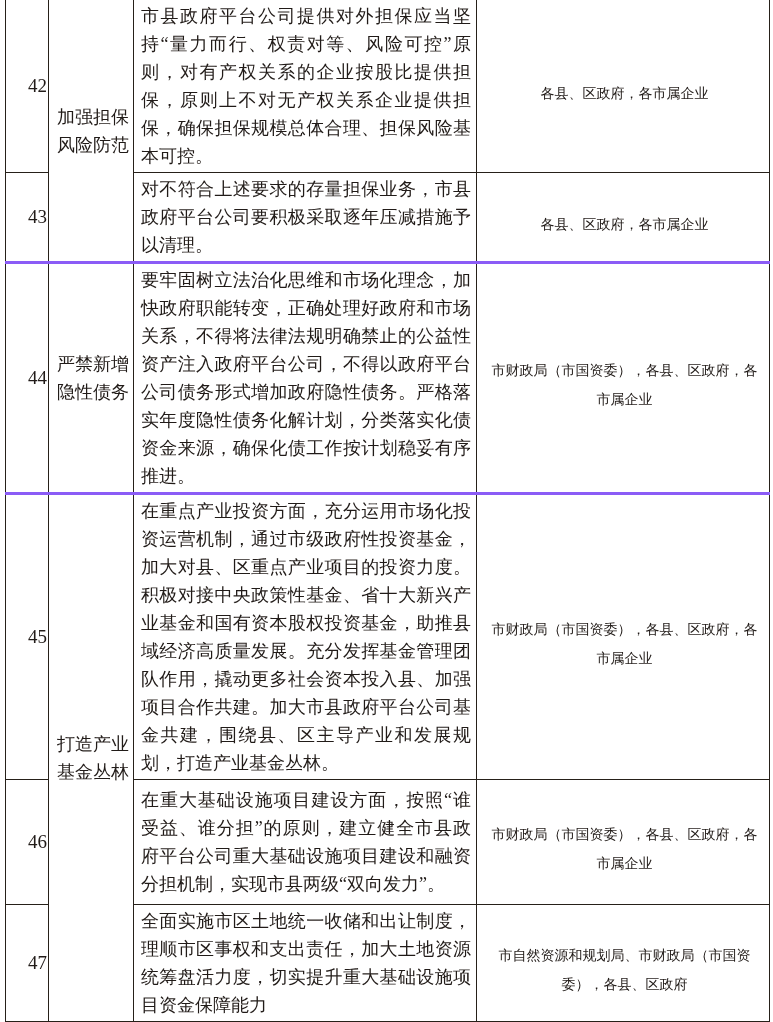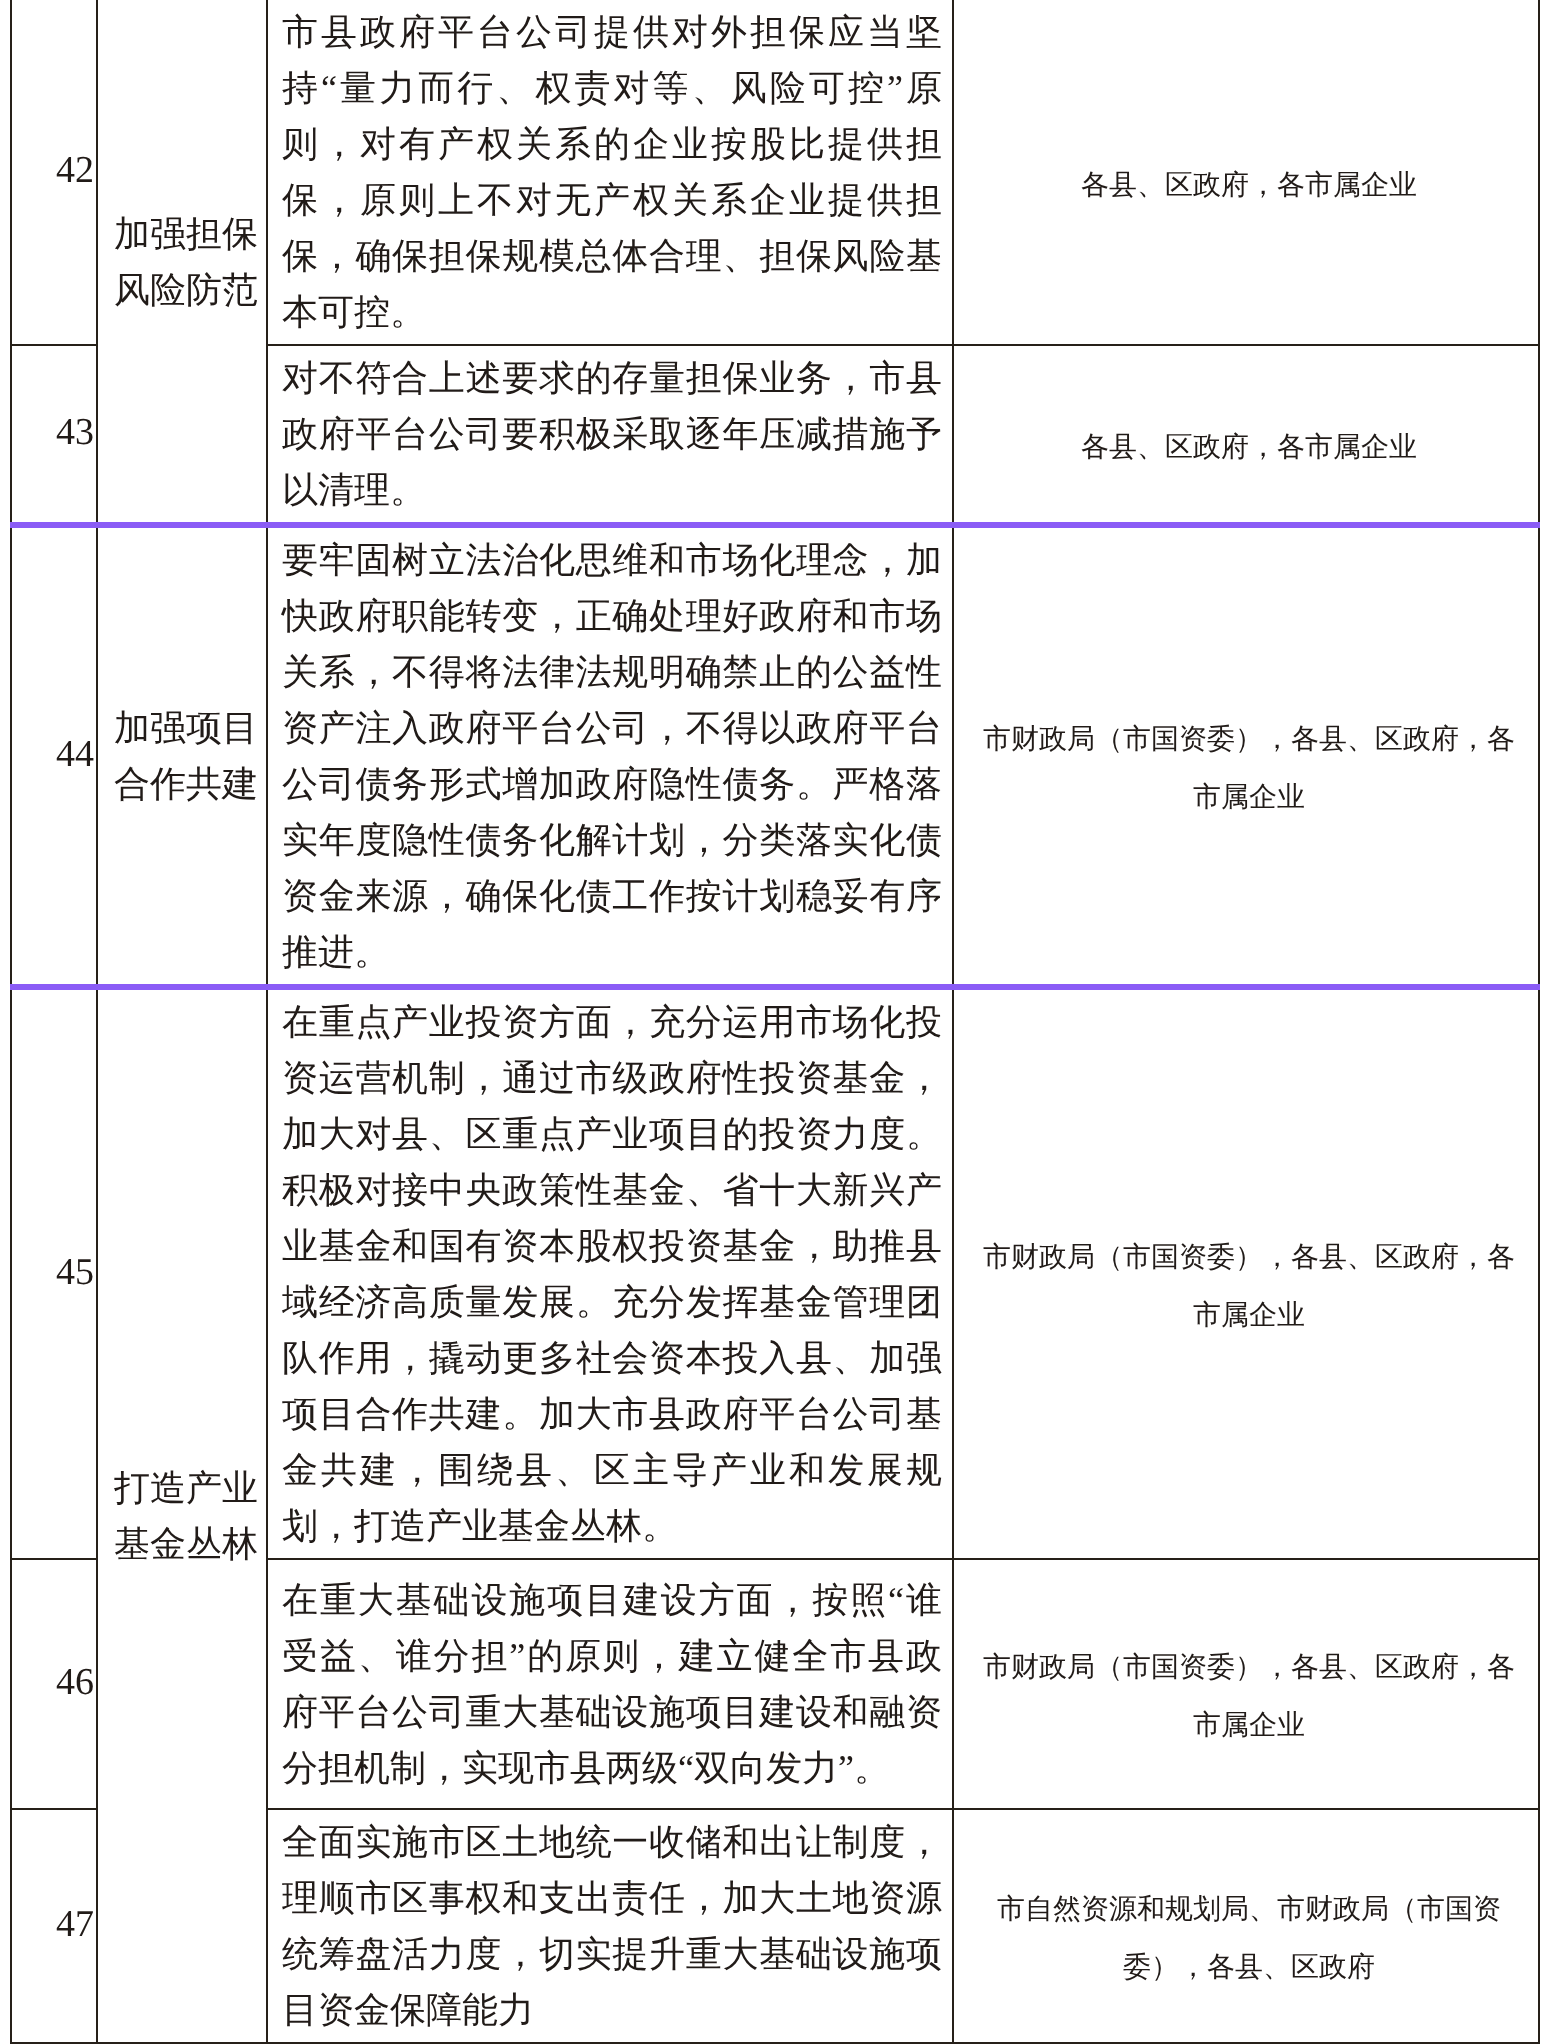--- a/index.html
+++ b/index.html
@@ -89,21 +89,21 @@
     </tr>
 
     <tr class="r43">
       <td class="num">43</td>
       <td class="content">对不符合上述要求的存量担保业务，市县政府平台公司要积极采取逐年压减措施予以清理。</td>
       <td class="resp">各县、区政府，各市属企业</td>
     </tr>
 
     <tr class="r44 thick-top">
       <td class="num">44</td>
-      <td class="cat">加强项目合作共建</td>
+      <td class="cat">严禁新增隐性债务</td>
       <td class="content">要牢固树立法治化思维和市场化理念，加快政府职能转变，正确处理好政府和市场关系，不得将法律法规明确禁止的公益性资产注入政府平台公司，不得以政府平台公司债务形式增加政府隐性债务。严格落实年度隐性债务化解计划，分类落实化债资金来源，确保化债工作按计划稳妥有序推进。</td>
       <td class="resp">市财政局（市国资委），各县、区政府，各市属企业</td>
     </tr>
 
     <tr class="r45 thick-top">
       <td class="num">45</td>
       <td class="cat" rowspan="3">打造产业基金丛林</td>
       <td class="content">在重点产业投资方面，充分运用市场化投资运营机制，通过市级政府性投资基金，加大对县、区重点产业项目的投资力度。积极对接中央政策性基金、省十大新兴产业基金和国有资本股权投资基金，助推县域经济高质量发展。充分发挥基金管理团队作用，撬动更多社会资本投入县、加强项目合作共建。加大市县政府平台公司基金共建，围绕县、区主导产业和发展规划，打造产业基金丛林。</td>
       <td class="resp">市财政局（市国资委），各县、区政府，各市属企业</td>
     </tr>

